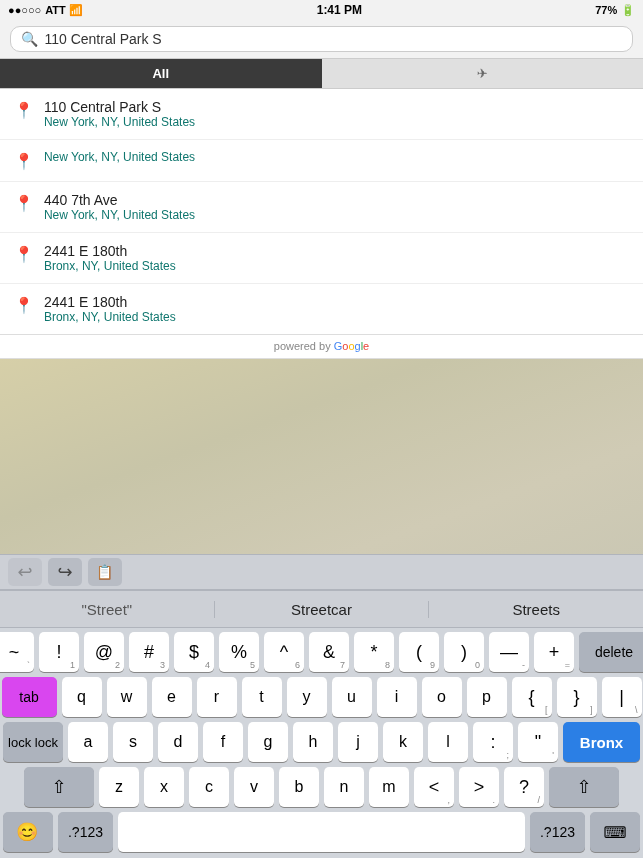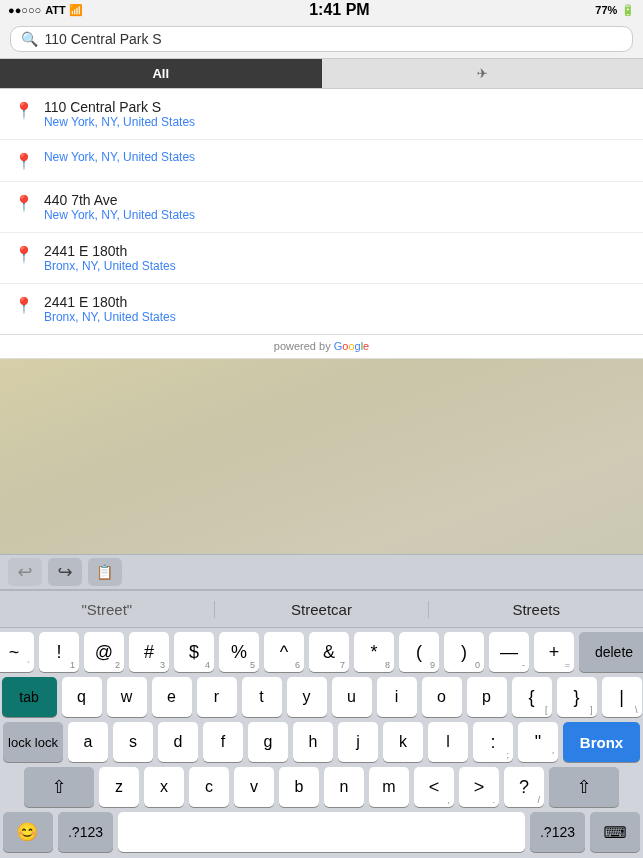--- a/index.html
+++ b/index.html
@@ -18,21 +18,21 @@
       justify-content: space-between;
       align-items: center;
       height: 20px;
       background: #f2f2f2;
       padding: 0 8px;
       font-size: 11px;
       font-weight: 600;
       color: #000;
     }
     .status-left { display: flex; align-items: center; gap: 4px; }
-    .status-center { font-size: 16px; font-weight: 600; }
+    .status-center { font-size: 12px; font-weight: 600; }
     .status-right { display: flex; align-items: flex-start; gap: 4px; }
 
     
     #search-bar {
       background: #f2f2f2;
       padding: 6px 10px;
       display: flex;
       align-items: center;
       gap: 8px;
       border-bottom: 1px solid #ccc;
@@ -95,21 +95,21 @@
       flex-shrink: 0;
     }
     .autocomplete-text {}
     .autocomplete-main {
       font-size: 14px;
       color: #222;
       font-weight: 400;
     }
     .autocomplete-sub {
       font-size: 12px;
-      color: #3b82f6;
+      color: #0f766e;
     }
 
     
     #powered-by {
       text-align: center;
       padding: 5px 0 6px;
       background: #fff;
       font-size: 11px;
       color: #888;
       border-bottom: 1px solid #ddd;
@@ -243,21 +243,21 @@
       font-size: 15px;
       font-weight: 600;
       width: 80px;
     }
     .key.delete-key {
       background: #adb3bd;
       font-size: 14px;
       min-width: 70px;
     }
     .key.tab-key {
-      background: #0f766e;
+      background: #d946ef;
       font-size: 14px;
       min-width: 55px;
     }
     .key.shift-key {
       background: #adb3bd;
       font-size: 18px;
       min-width: 70px;
     }
     .key.capslock-key {
       background: #adb3bd;

